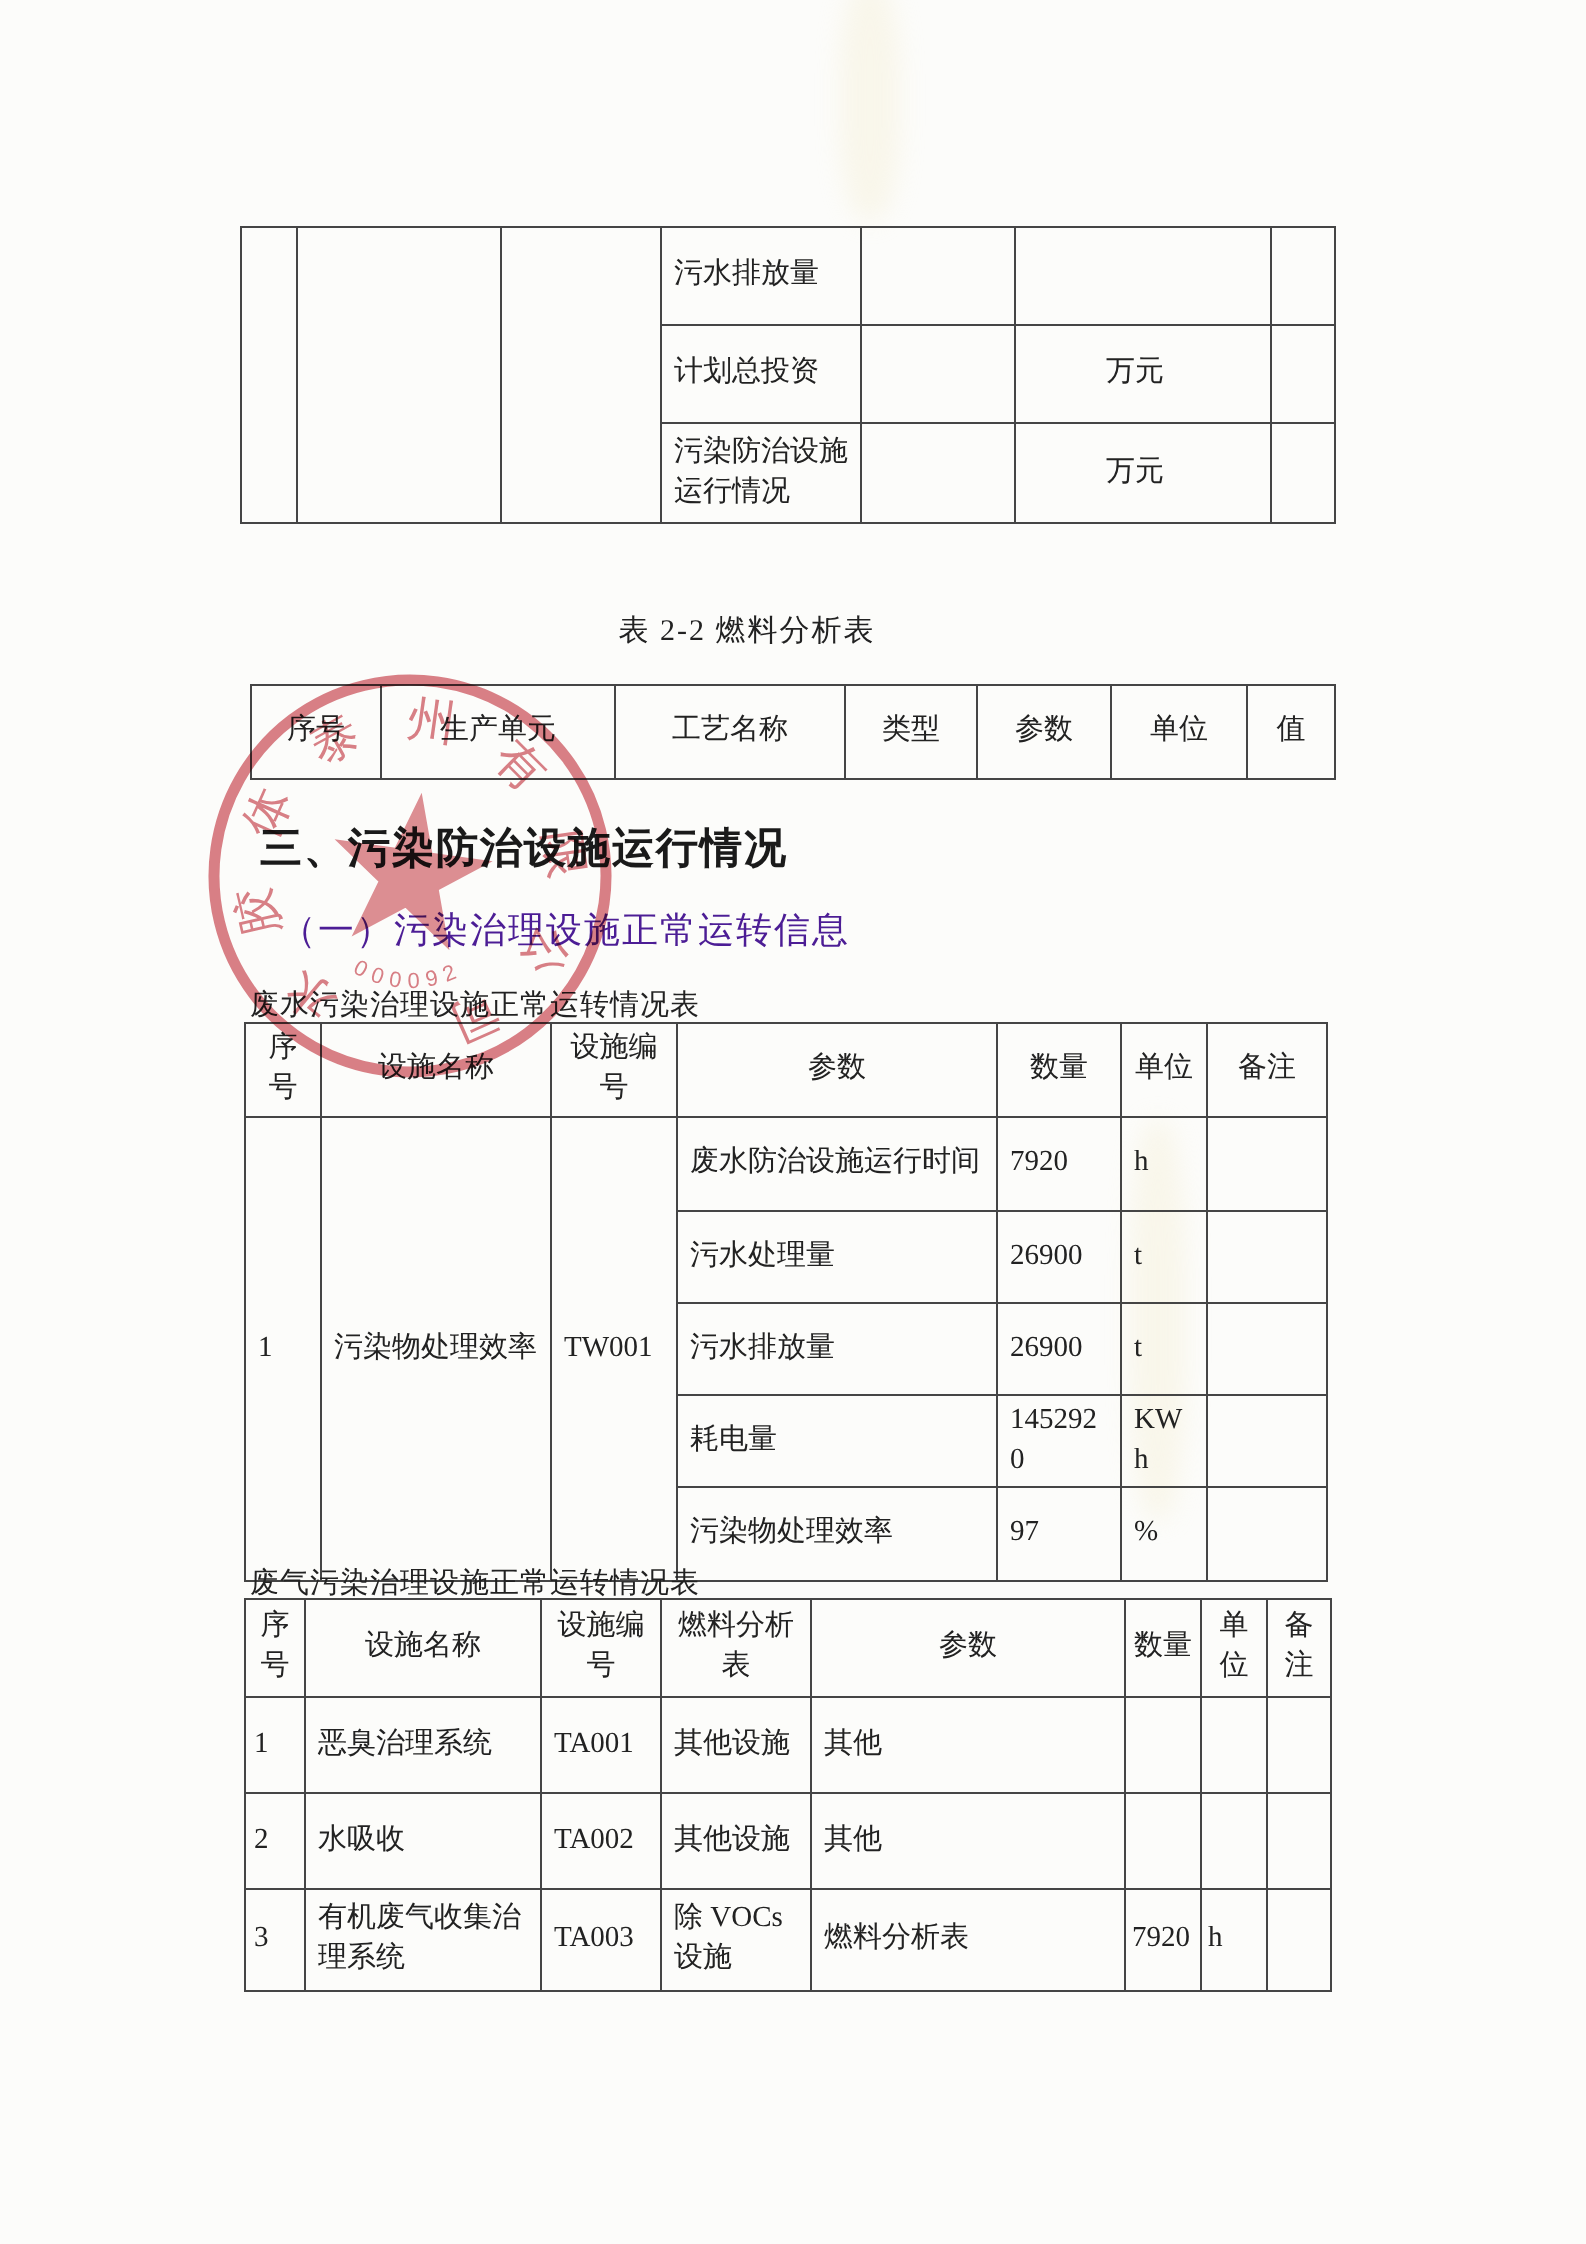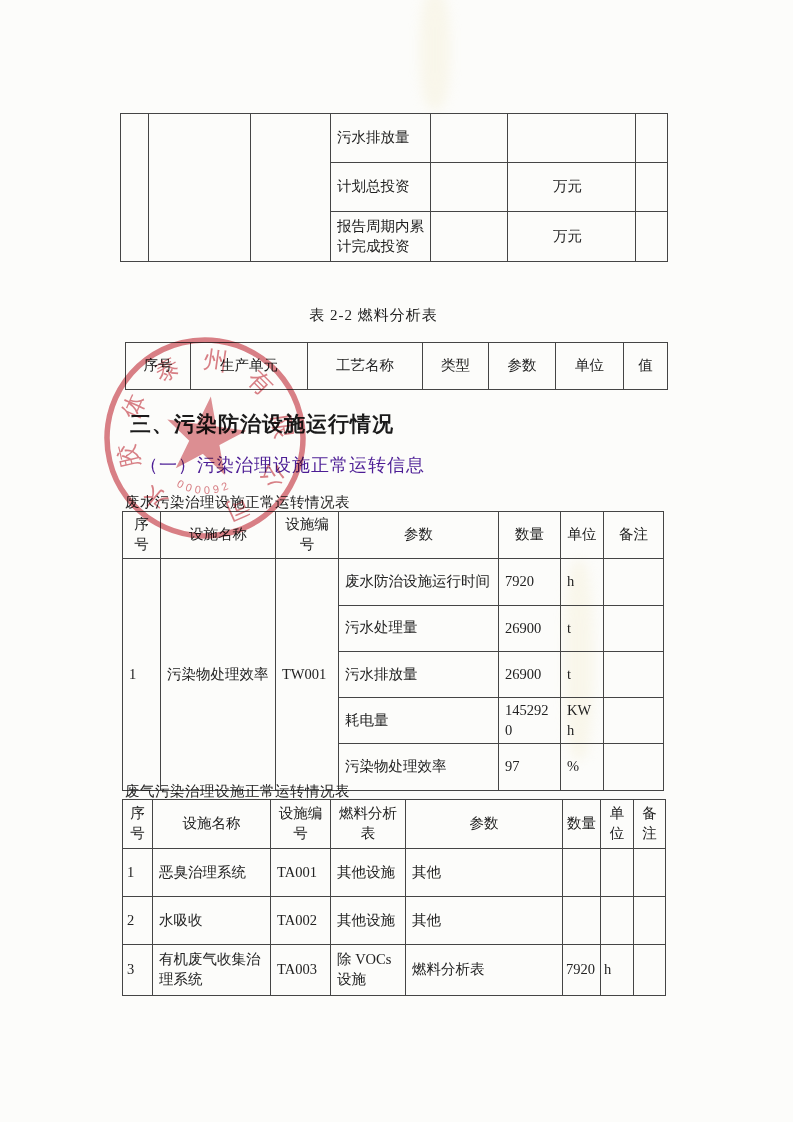--- a/index.html
+++ b/index.html
@@ -71,21 +71,21 @@
     <td></td>
     <td></td>
   </tr>
   <tr>
     <td style="height:44px;">计划总投资</td>
     <td></td>
     <td style="padding-left:45px;">万元</td>
     <td></td>
   </tr>
   <tr>
-    <td style="height:45px;">报告周期内累计完成投资</td>
+    <td style="height:45px;">污染防治设施运行情况</td>
     <td></td>
     <td style="padding-left:45px;">万元</td>
     <td></td>
   </tr>
 </tbody>
   </table>
 
 <div class="t-caption abs" style="left:100px;top:306px;width:547px;">表 2-2 燃料分析表</div>
 
 <table class="doc abs" style="left:125px;top:342px;width:542px;">
@@ -140,21 +140,21 @@
   <tr>
     <td rowspan="5">1</td>
     <td rowspan="5">污染物处理效率</td>
     <td rowspan="5">TW001</td>
     <td style="height:42px;">废水防治设施运行时间</td>
     <td>7920</td>
     <td>h</td>
     <td></td>
   </tr>
   <tr>
-    <td style="height:41px;font-family:Liberation Mono, monospace;">污水处理量</td>
+    <td style="height:41px;">污水处理量</td>
     <td>26900</td>
     <td>t</td>
     <td></td>
   </tr>
   <tr>
     <td style="height:41px;">污水排放量</td>
     <td>26900</td>
     <td>t</td>
     <td></td>
   </tr>

